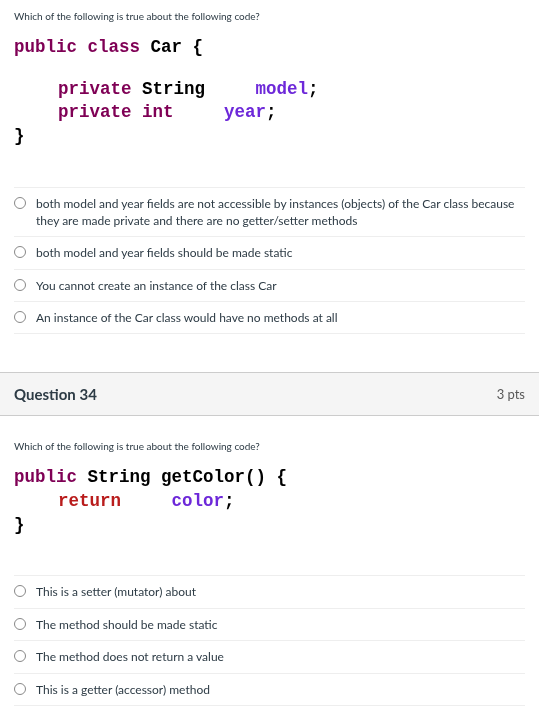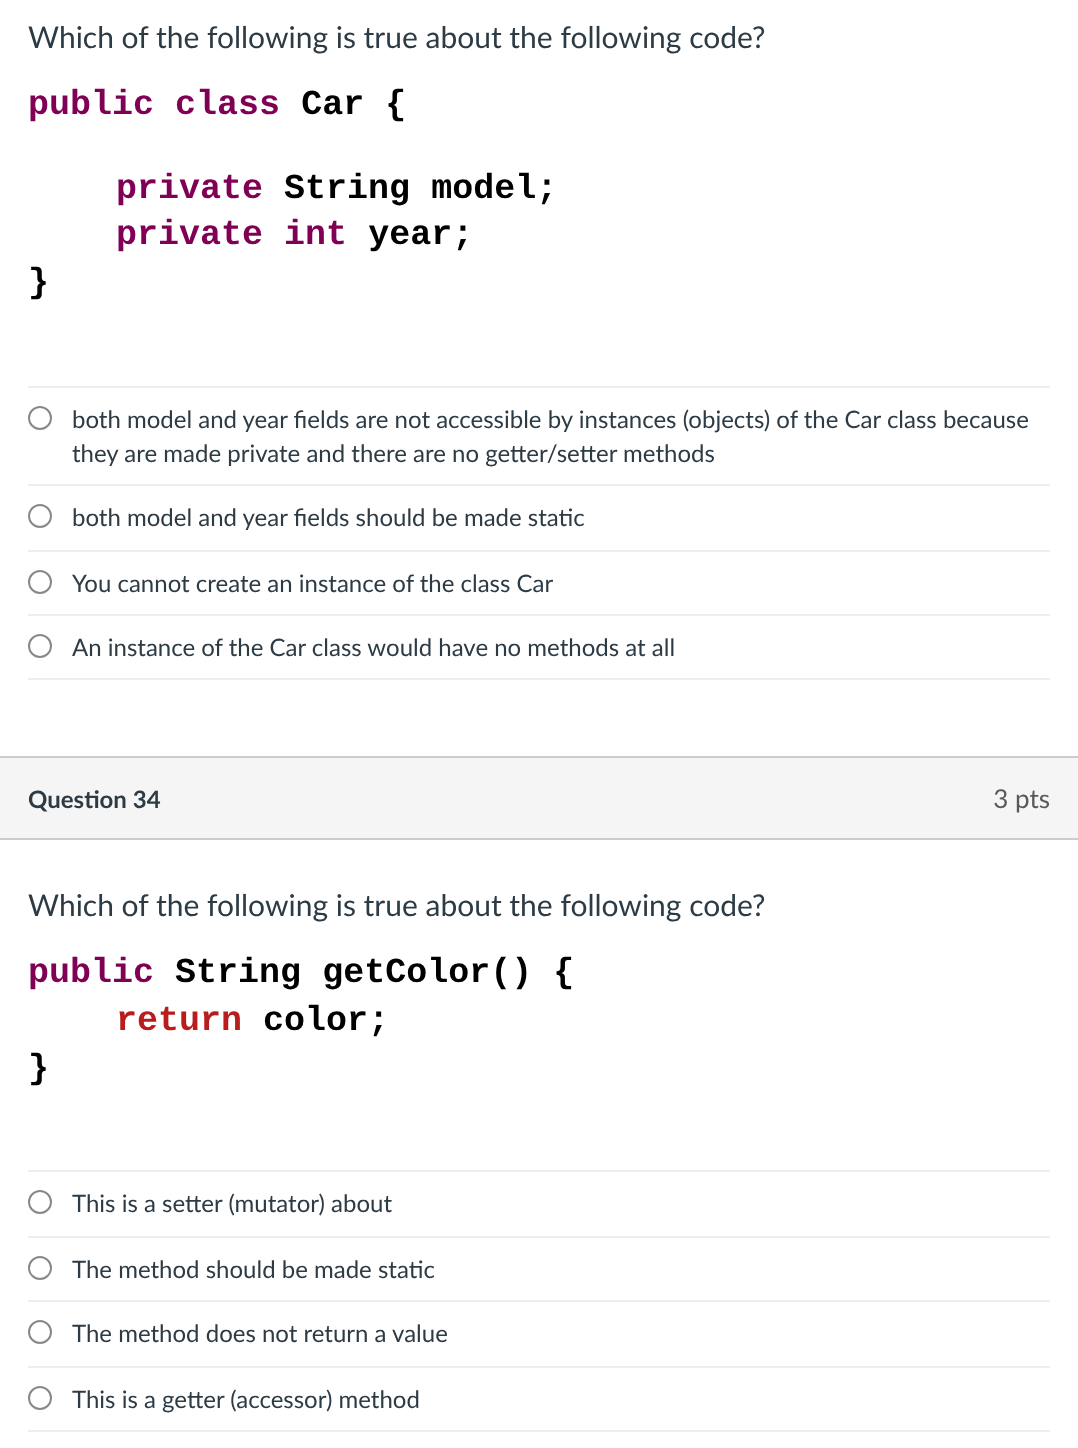--- a/index.html
+++ b/index.html
@@ -4,38 +4,38 @@
 <style>
 * { margin: 0; padding: 0; box-sizing: border-box; }
 body {
   font-family: "Lato", "Helvetica Neue", Helvetica, Arial, sans-serif;
   background: #fff;
   width: 539px;
   color: #2d3b45;
 }
 .question-block { padding: 0 0 12px 0; }
 .prompt {
-  font-size: 15px;
+  font-size: 10px;
   color: #2d3b45;
   padding: 10px 14px 14px 14px;
 }
 .code-block {
   font-family: "Courier New", Courier, monospace;
   font-size: 17.5px;
   font-weight: bold;
   line-height: 1.35;
   padding: 0 28px 10px 14px;
 }
 .kw-public { color: #7f0055; }
 .kw-class { color: #7f0055; }
 .kw-private { color: #7f0055; }
 .kw-return { color: #b91c1c; }
 .kw-int { color: #7f0055; }
 .type-name { color: #000; }
-.ident { color: #000000; }
+.ident { color: #6d28d9; margin-left: 40px; }
 .punct { color: #000; }
 .indent1 { padding-left: 44px; display: inline-block; }
 .indent2 { padding-left: 44px; display: inline-block; }
 .options {
   padding: 10px 14px 4px 14px;
 }
 .option-row {
   display: flex;
   align-items: flex-start;
   padding: 7px 0;
@@ -61,21 +61,21 @@
   display: flex;
   justify-content: space-between;
   align-items: center;
   padding: 12px 14px;
   border-top: 1px solid #ccc;
   border-bottom: 1px solid #ccc;
   background: #f5f5f5;
   margin-top: 22px;
 }
 .question-title {
-  font-size: 12px;
+  font-size: 15px;
   font-weight: bold;
   color: #2d3b45;
 }
 .question-pts {
   font-size: 13px;
   color: #595959;
 }
 .spacer { height: 18px; }
 </style>
 </head>

